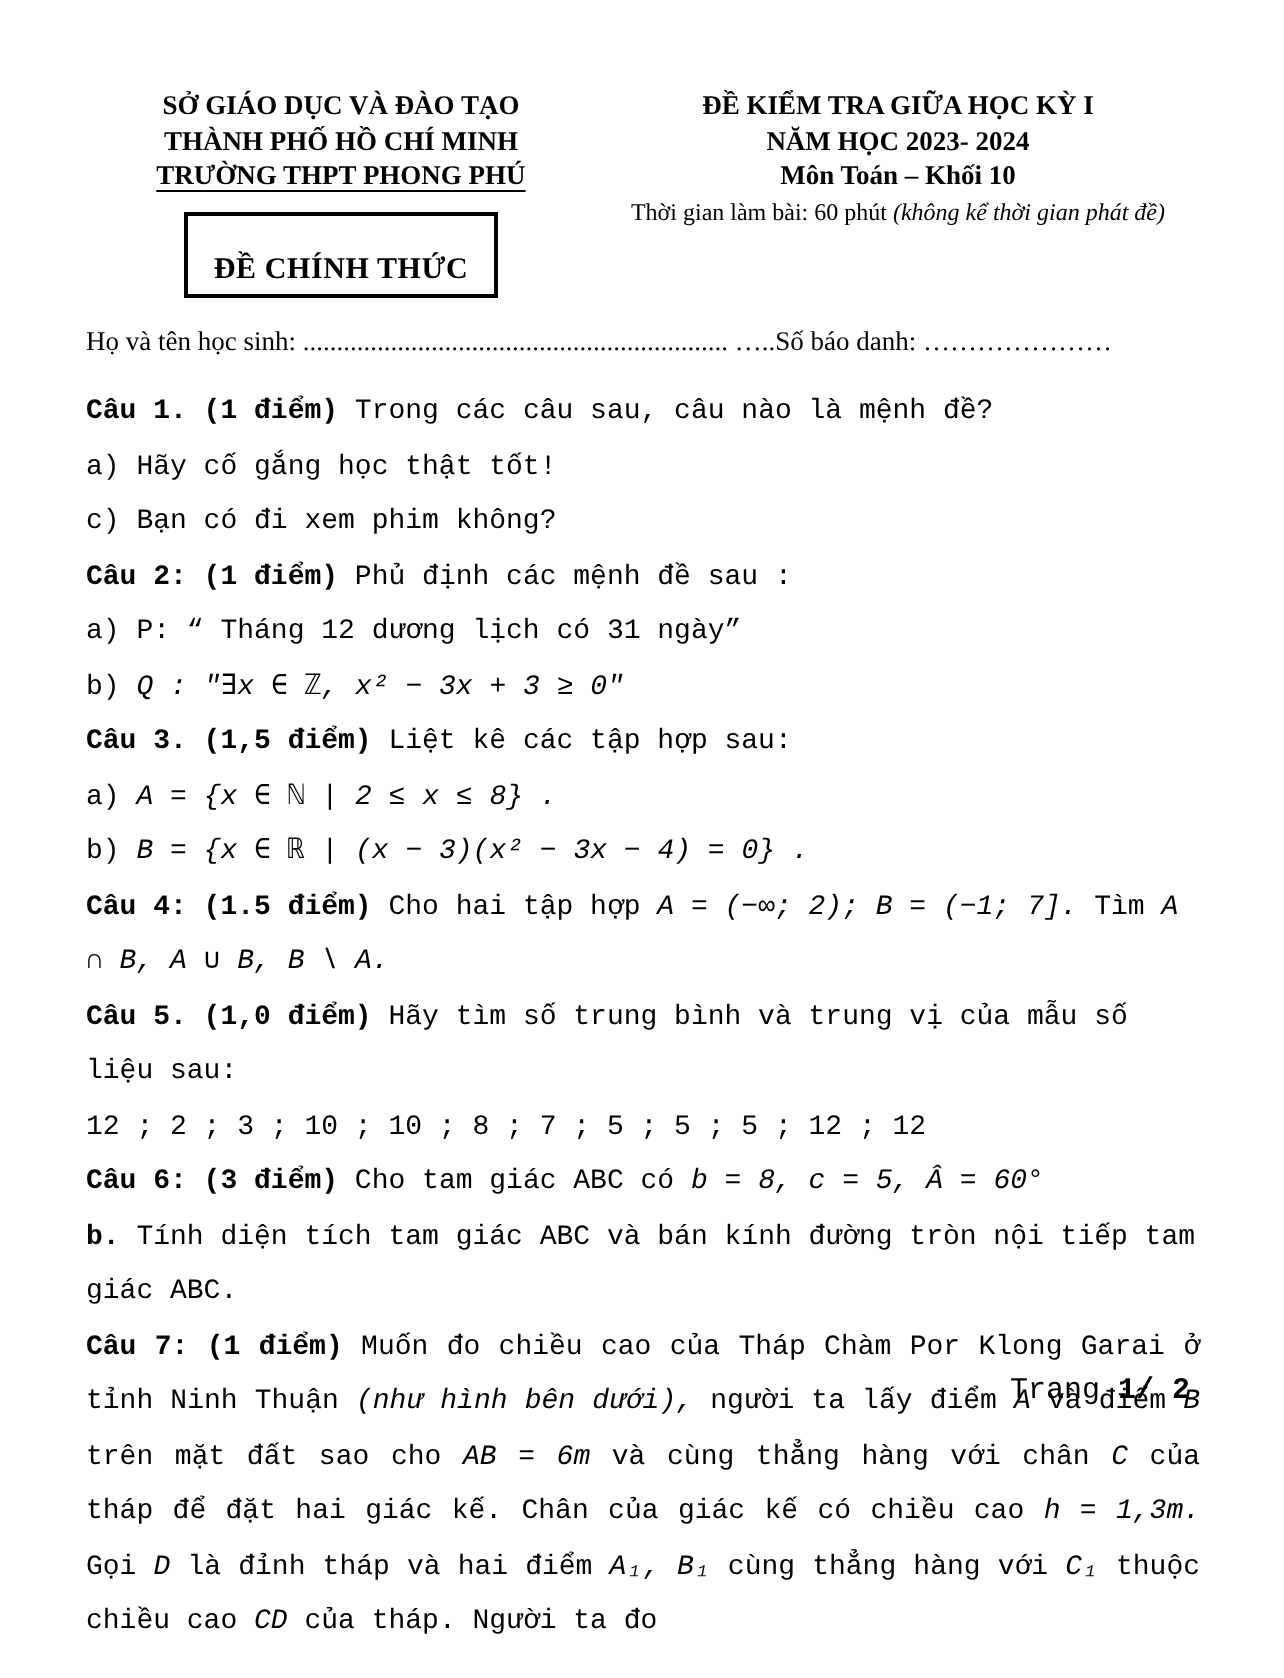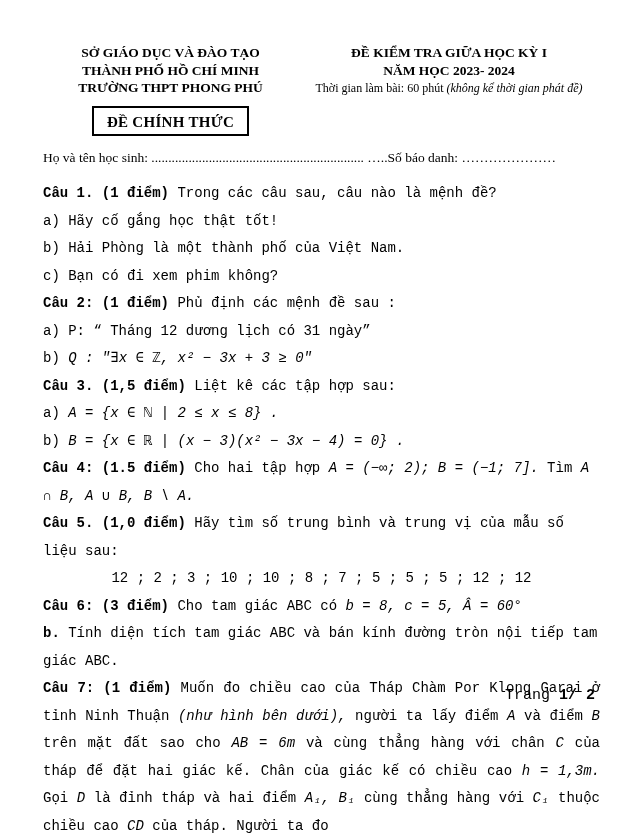--- a/index.html
+++ b/index.html
@@ -8,41 +8,41 @@
     width: 642px; height: 839px;
     color: #000;
     font-family: "Liberation Serif", "DejaVu Serif", serif;
     font-size: 14px;
     overflow: hidden;
   }
   .page { width: 642px; height: 738px; padding: 44px 42px 0 43px; position: relative; }
 
   .hdr { display: flex; }
   .hdr-left { width: 255px; text-align: center; font-weight: bold; font-size: 13.5px; line-height: 17.5px; }
-  .hdr-left .school { text-underline-offset: 3px; }
+  .hdr-left .school { text-decoration: underline; text-underline-offset: 3px; }
   .hdr-right { flex: 1; text-align: center; font-size: 13.5px; line-height: 17.5px; }
   .bd { font-weight: bold; }
   .it { font-style: italic; }
   .time { font-size: 12px; white-space: nowrap; margin-top: 1px; }
 
   .stamp-wrap { text-align: center; margin-top: 9px; }
   .stamp {
     display: inline-block;
     border: 2px solid #000;
-    padding: 6px 13px 3px 13px;
+    padding: 19px 13px 3px 13px;
     font-weight: bold;
     font-size: 15px;
     letter-spacing: 0.3px;
   }
 
   .student { margin-top: 14px; font-size: 13.5px; white-space: nowrap; overflow: hidden; }
 
   .qs { margin-top: 14px; }
   .qline { margin: 0; line-height: 27.5px; font-family: Liberation Mono, monospace; }
-  .center { text-align: center; }
+  .center { text-align: left; }
   .just { text-align: justify; }
 
   .footer { position: absolute; right: 47px; bottom: 34px; font-size: 15px; font-family: Liberation Mono, monospace; }
 </style>
 </head>
 <body>
 
 <div class="page">
 
   <div class="hdr">
@@ -50,31 +50,31 @@
       <div>SỞ GIÁO DỤC VÀ ĐÀO TẠO</div>
       <div>THÀNH PHỐ HỒ CHÍ MINH</div>
       <div class="school">TRƯỜNG THPT PHONG PHÚ</div>
       <div class="stamp-wrap">
         <div class="stamp">ĐỀ CHÍNH THỨC</div>
       </div>
     </div>
     <div class="hdr-right">
       <div class="bd">ĐỀ KIỂM TRA GIỮA HỌC KỲ I</div>
       <div class="bd">NĂM HỌC 2023- 2024</div>
+      <div class="bd">Môn Toán – Khối 10</div>
       <div class="time"><span>Thời gian làm bài: 60 phút </span><span class="it">(không kể thời gian phát đề)</span></div>
     </div>
   </div>
 
   <div class="student"><span>Họ và tên học sinh: </span><span>............................................................... …..</span><span>Số báo danh: </span><span>…………………</span></div>
 
   <div class="qs">
 
     <p class="qline"><span class="bd">Câu 1. (1 điểm)</span><span> Trong các câu sau, câu nào là mệnh đề?</span></p>
     <p class="qline">a) Hãy cố gắng học thật tốt!</p>
-    <p class="qline">b) Hải Phòng là một thành phố của Việt Nam.</p>
     <p class="qline">c) Bạn có đi xem phim không?</p>
 
     <p class="qline"><span class="bd">Câu 2: (1 điểm)</span><span> Phủ định các mệnh đề sau :</span></p>
     <p class="qline"><span>a) P: “ Tháng 12 dương lịch có 31 ngày”</span></p>
     <p class="qline"><span>b) </span><span class="it">Q : "∃x ∈ ℤ, x² − 3x + 3 ≥ 0"</span></p>
 
     <p class="qline"><span class="bd">Câu 3. (1,5 điểm)</span><span> Liệt kê các tập hợp sau:</span></p>
     <p class="qline"><span>a) </span><span class="it">A = {x ∈ ℕ | 2 ≤ x ≤ 8} .</span></p>
     <p class="qline"><span>b) </span><span class="it">B = {x ∈ ℝ | (x − 3)(x² − 3x − 4) = 0} .</span></p>
 

